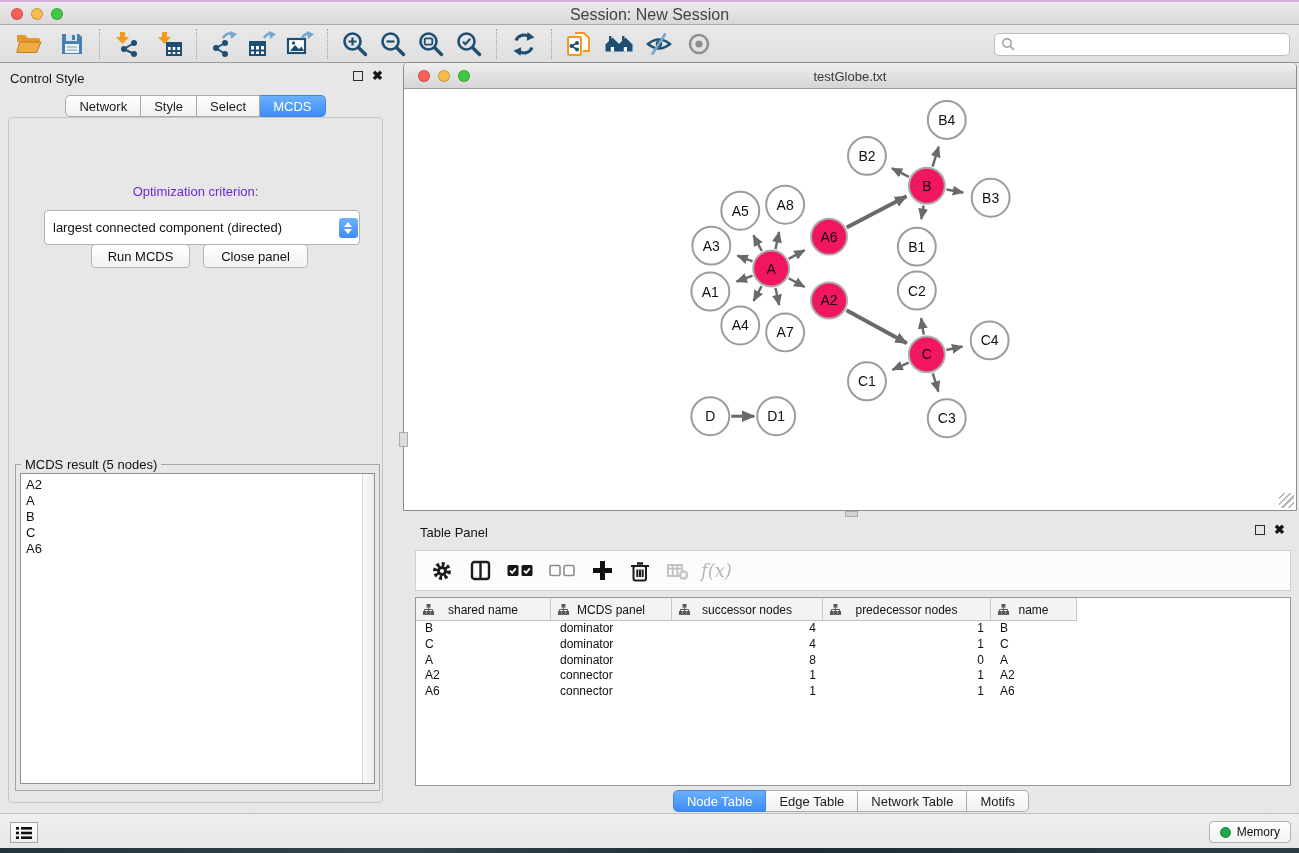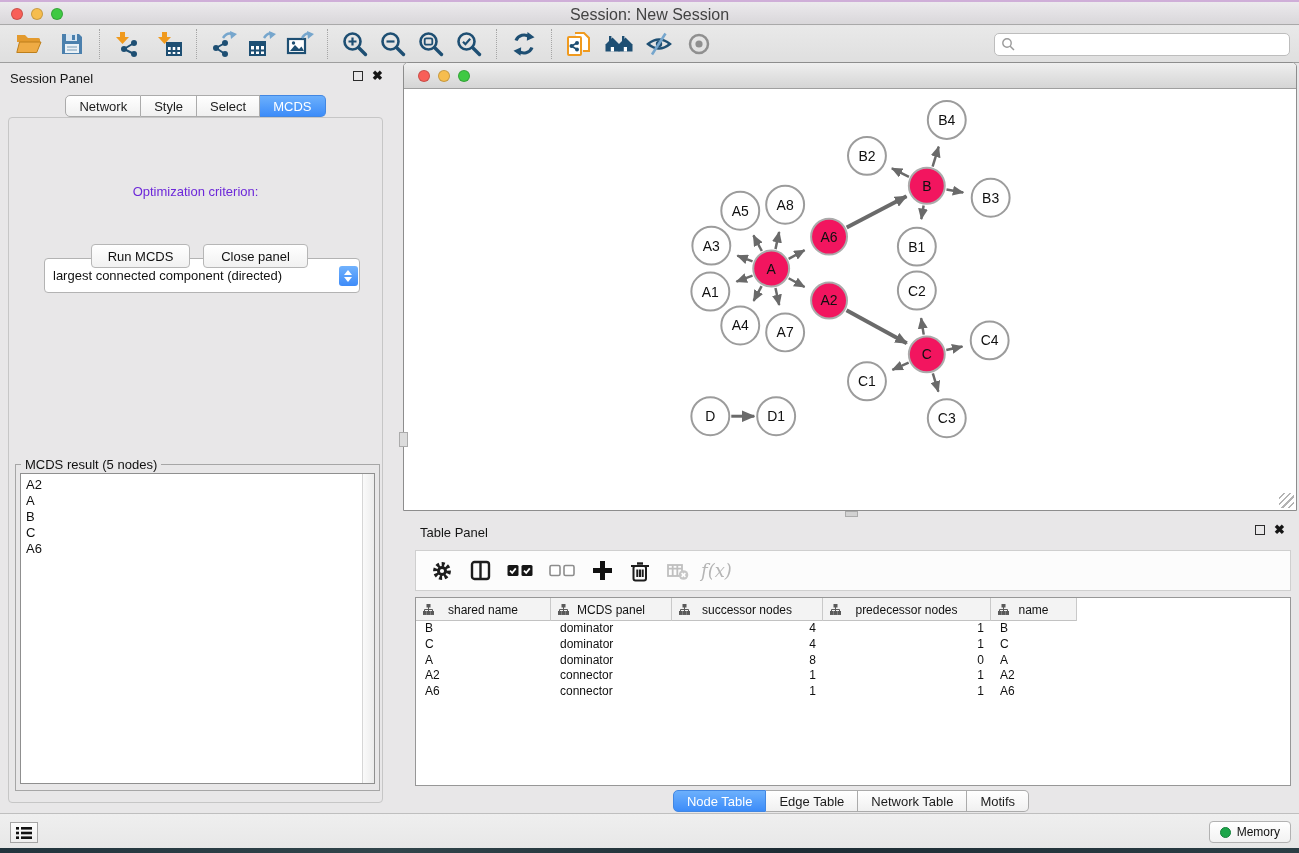--- a/index.html
+++ b/index.html
@@ -50,21 +50,21 @@
   .seg-btn:last-child { border-radius:0 5px 5px 0; }
   .seg-btn.sel { background:linear-gradient(#6cb0fc,#3c8cf9); color:#fff; border-color:#4287e2; }
   .cp-body {
     position:absolute; left:8px; right:8px; top:54px; bottom:10px;
     border:1px solid #c6c6c6; border-radius:4px; background:#e8e7e8;
   }
   .opt-label { position:absolute; left:0; right:0; top:66px; text-align:center; font-size:13px; color:#6d28d9; }
   .dropdown {
     position:absolute; left:35px; top:92px; width:316px; height:35px;
     background:#fff; border:1px solid #b3b3b3; border-radius:4px;
-    display:flex; align-items:center;margin-top:48px;
+    display:flex; align-items:center;
   }
   .dd-value { flex:1; padding-left:8px; font-size:13px; color:#111; white-space:nowrap; overflow:hidden; }
   .dd-spinner {
     width:19px; height:20px; margin-right:1px; border-radius:3px;
     background:linear-gradient(#71b2fd,#3e8bf8); position:relative; flex:0 0 auto;
   }
   .dd-spinner::before { content:""; position:absolute; left:5px; top:4px;
     border-left:4.5px solid transparent; border-right:4.5px solid transparent; border-bottom:5px solid #fff; }
   .dd-spinner::after { content:""; position:absolute; left:5px; bottom:4px;
     border-left:4.5px solid transparent; border-right:4.5px solid transparent; border-top:5px solid #fff; }
@@ -293,21 +293,21 @@
       <svg width="15" height="15" viewBox="0 0 15 15">
         <circle cx="6" cy="6" r="4.2" fill="none" stroke="#9a9a9a" stroke-width="1.4"></circle>
         <line x1="9.2" y1="9.2" x2="13" y2="13" stroke="#9a9a9a" stroke-width="1.5"></line>
         </svg>
       <input placeholder="" style="">
     </div>
   </div>
 
   <div class="control-panel">
     <div class="cp-header">
-      <span class="panel-title">Session Panel</span>
+      <span class="panel-title">Control Style</span>
       <span class="panel-icons">
         <span class="float-ico"></span>
         <span class="close-ico">✖</span>
       </span>
     </div>
     <div class="cp-tabs" id="cp-tabs">
         <button class="seg-btn">Network</button>
         <button class="seg-btn">Style</button>
         <button class="seg-btn">Select</button>
         <button class="seg-btn sel">MCDS</button>
@@ -334,20 +334,21 @@
     </div>
   </div>
 
   <div class="net-window">
     <div class="nw-titlebar">
       <div class="lights" style="left:14px; top:7px;">
         <span class="light red"></span>
         <span class="light yellow"></span>
         <span class="light green"></span>
       </div>
+      <div class="nw-title">testGlobe.txt</div>
     </div>
     <div class="nw-content">
       <svg id="graph" viewBox="0 0 892 422">
           <defs>
 <marker id="arr" markerWidth="4.6" markerHeight="4" refX="4.2" refY="2" orient="auto" markerUnits="strokeWidth">
  <path d="M0,0 L4.6,2 L0,4 Z" fill="#6a6a6a"></path>
             </marker>
 <marker id="arrT" markerWidth="3.2" markerHeight="2.8" refX="2.9" refY="1.4" orient="auto" markerUnits="strokeWidth">
  <path d="M0,0 L3.2,1.4 L0,2.8 Z" fill="#6a6a6a"></path>
             </marker>

